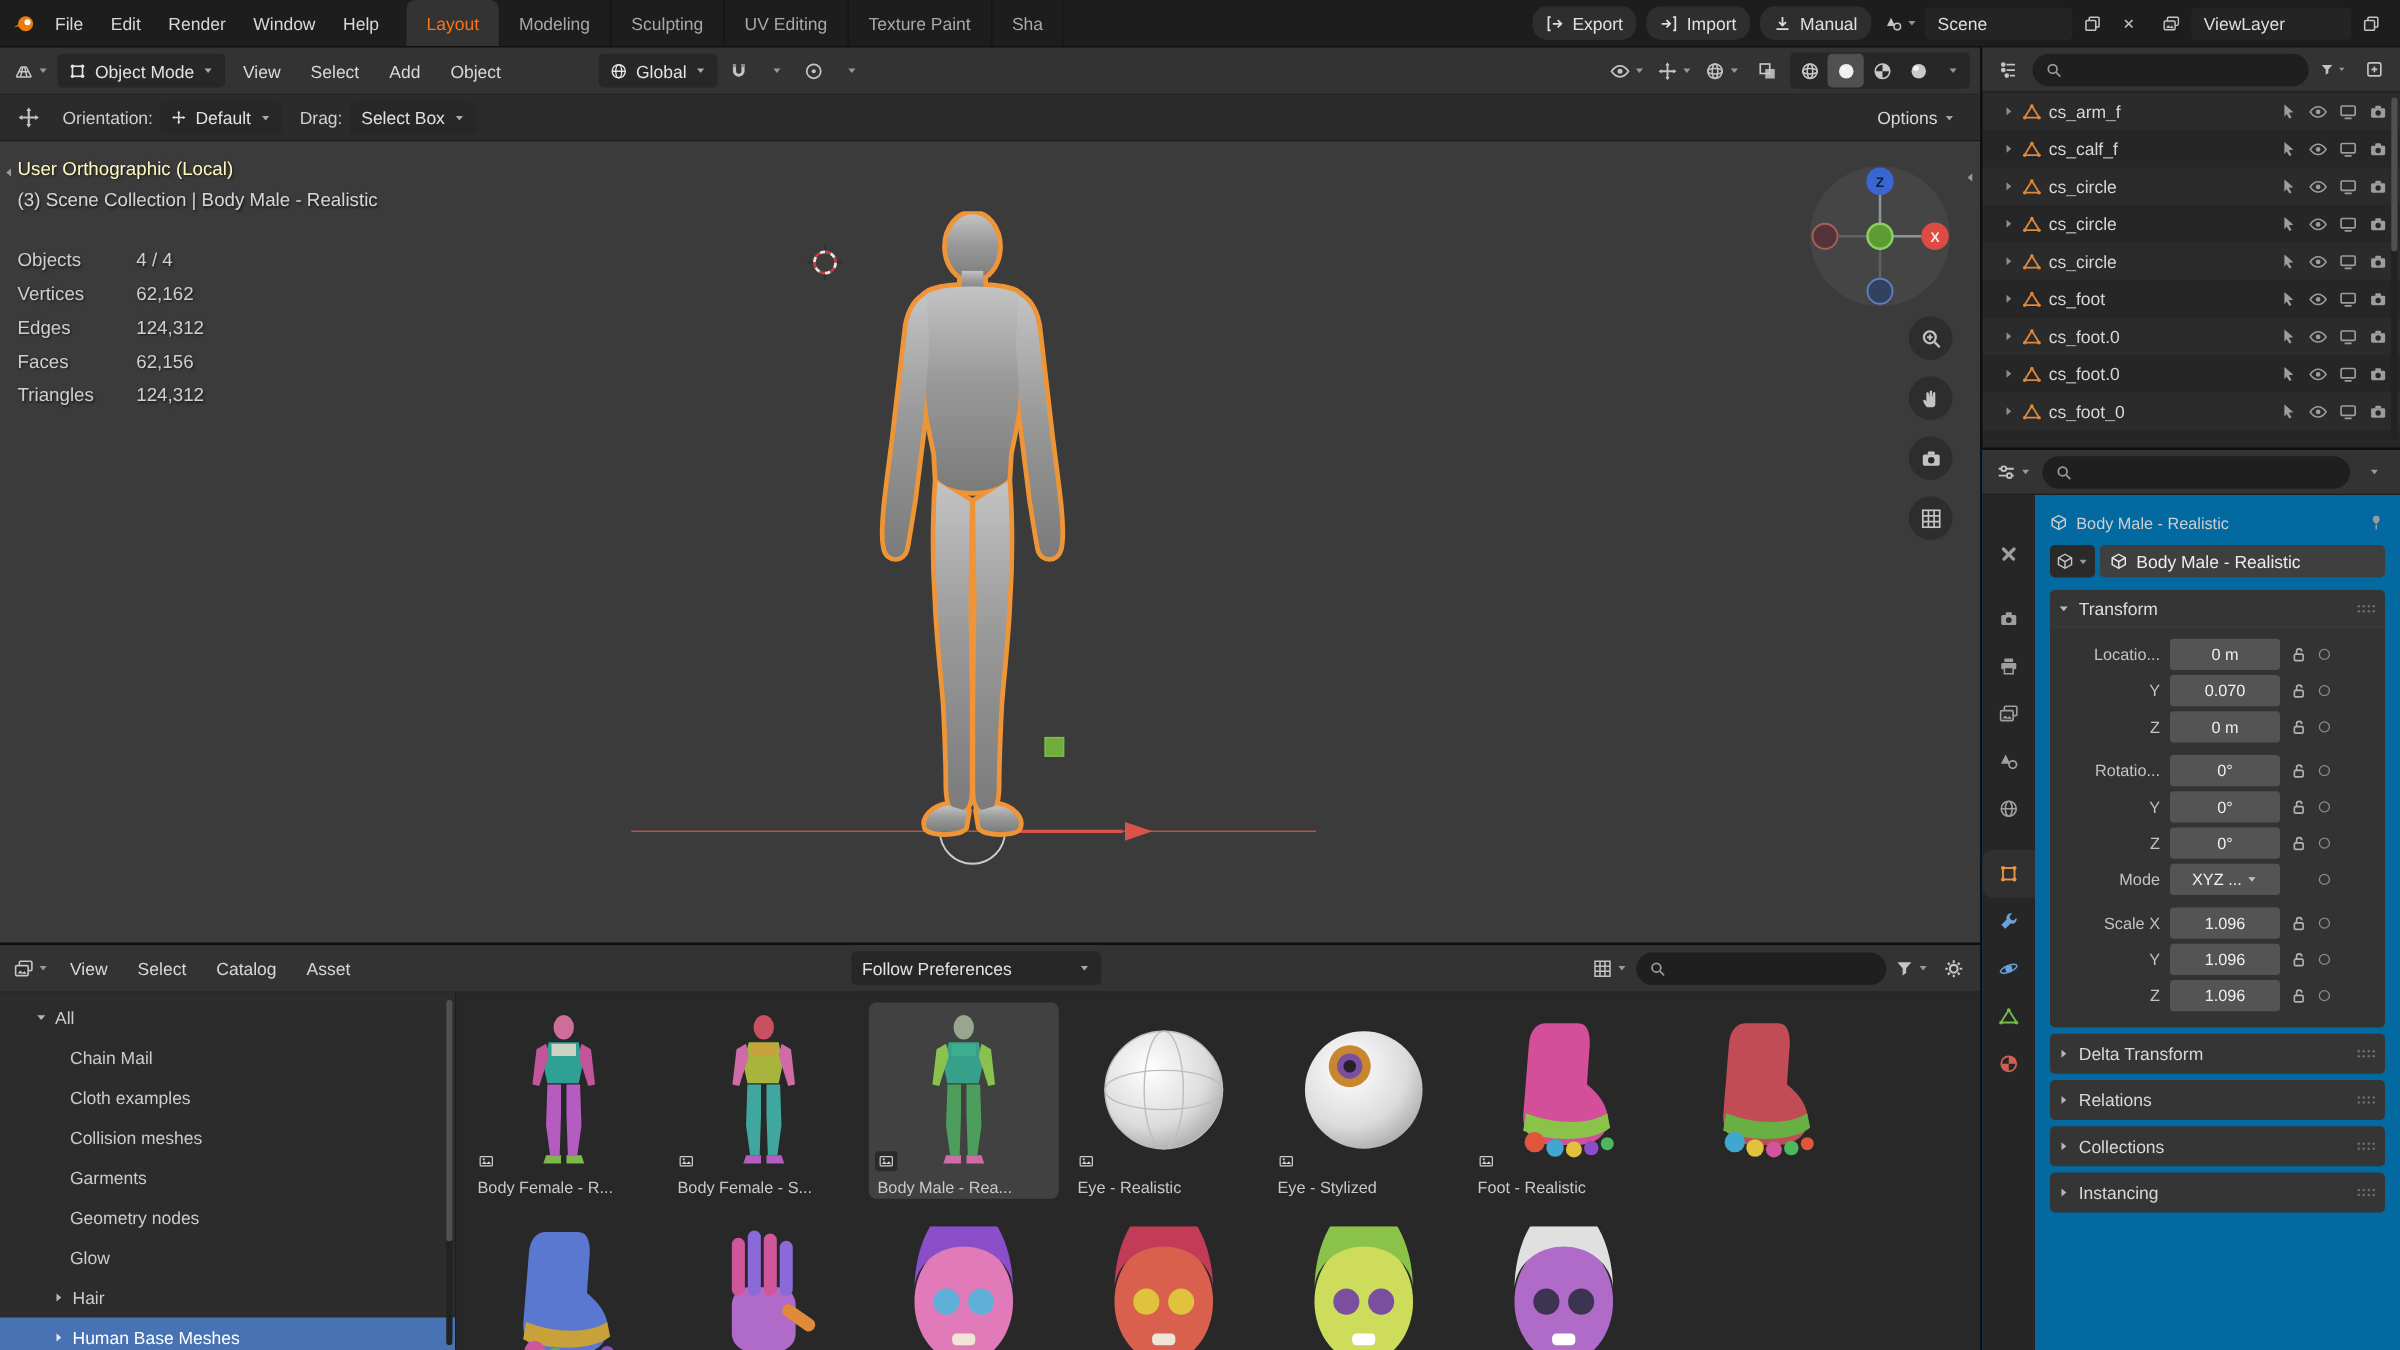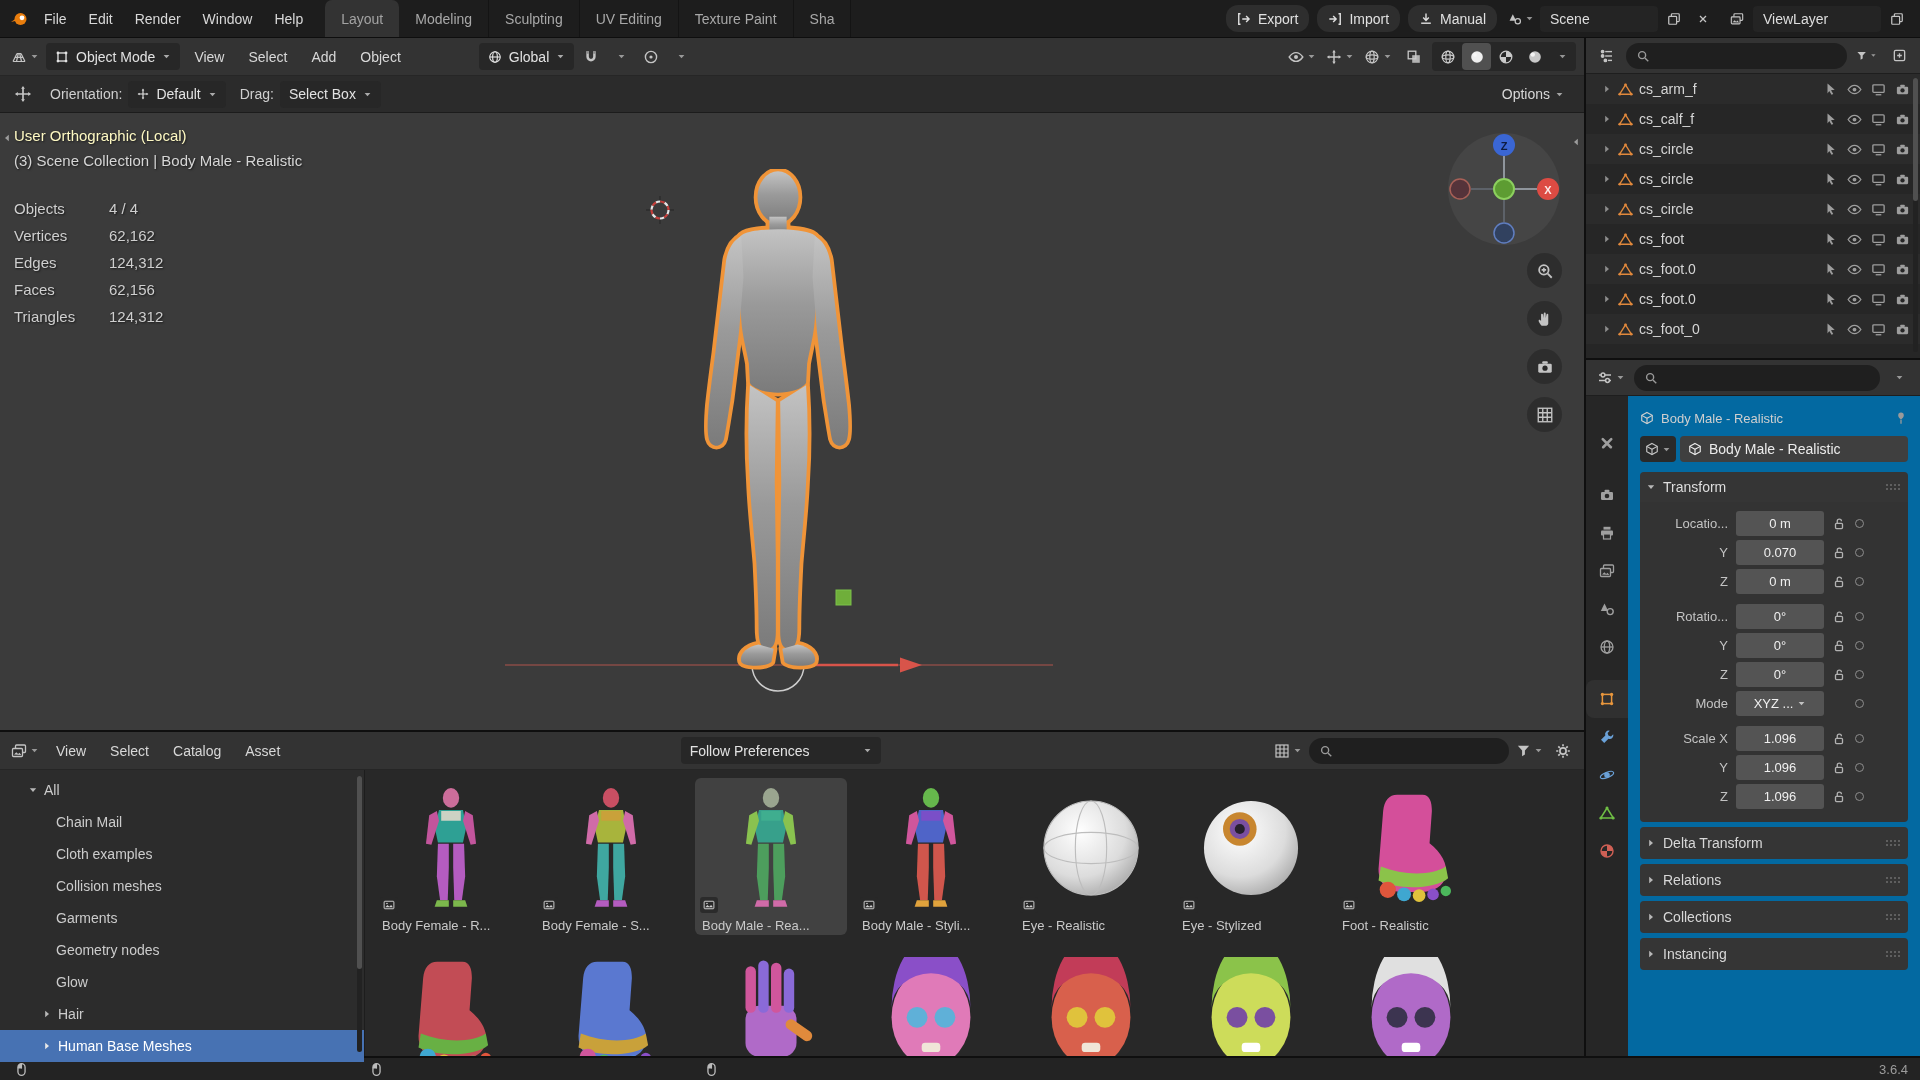--- a/index.html
+++ b/index.html
@@ -12,21 +12,21 @@
 .ic20{width:20px;height:20px}
 .chev{width:9px;height:9px;opacity:.7;fill:#cfcfcf}
 #app{width:1920px;height:1080px;display:flex;flex-direction:column}
 
 
 #topbar{height:38px;background:#1d1d1d;display:flex;align-items:stretch;border-bottom:1px solid #0e0e0e}
 .tb-left{display:flex;align-items:center;padding:0 6px;gap:2px}
 .mi{display:flex;align-items:center;gap:5px;padding:0 10px;height:28px;border-radius:4px;color:#d8d8d8;white-space:nowrap}
 .tb-tabs{display:flex;align-items:stretch;margin-left:6px;overflow:hidden}
 .wtab{display:flex;align-items:center;padding:0 16px;color:#a8a8a8;border-right:1px solid #141414;white-space:nowrap}
-.wtab.active{background:#333;color:#a3a3a3;border-radius:7px 7px 0 0;border-right:none}
+.wtab.active{background:#333;color:#f97316;border-radius:7px 7px 0 0;border-right:none}
 .tb-right{display:flex;align-items:center;gap:8px;margin-left:auto;padding:0 10px}
 .tbtn{height:27px;display:flex;align-items:center;gap:7px;background:#2e2e2e;border-radius:12px;padding:0 11px;color:#e0e0e0}
 .wgroup{display:flex;align-items:flex-end;gap:3px}
 .dfield{height:26px;display:flex;align-items:center;background:#242424;border-radius:4px;padding:0 10px;color:#dedede;white-space:nowrap}
 .ibtn{display:flex;align-items:center;justify-content:center;gap:3px;height:26px;min-width:26px;border-radius:4px;color:#c4c4c4;padding:0 3px}
 
 
 .ehdr{height:38px;background:#333;display:flex;align-items:center;gap:4px;padding:0 8px;border-bottom:1px solid #262626}
 .ehdr2{height:37px;background:#2b2b2b;display:flex;align-items:center;gap:6px;padding:0 10px;border-bottom:1px solid #1c1c1c}
 .chip{height:27px;display:flex;align-items:center;gap:7px;background:#272727;border-radius:4px;padding:0 9px;color:#e2e2e2;white-space:nowrap}
@@ -902,33 +902,20 @@
                 <div class="badge">
                     <svg class="ic12">
                       <use href="#s-photo"></use>
                     </svg>
                   </div>
                 </div>
               <div class="clabel">Body Male - Rea...</div>
             </div>
             <div class="card">
               <div class="thumbwrap">
-                  <svg class="tb tb4" viewBox="0 0 60 112">
-                    <use href="#t-body"></use>
-                  </svg>
-                <div class="badge">
-                    <svg class="ic12">
-                      <use href="#s-photo"></use>
-                    </svg>
-                  </div>
-                </div>
-              <div class="clabel">Body Male - Styli...</div>
-            </div>
-            <div class="card">
-              <div class="thumbwrap">
                   <svg class="te te1" viewBox="0 0 100 100">
                     <use href="#t-eye"></use>
                   </svg>
                 <div class="badge">
                     <svg class="ic12">
                       <use href="#s-photo"></use>
                     </svg>
                   </div>
                 </div>
               <div class="clabel">Eye - Realistic</div>
@@ -1519,31 +1506,13 @@
                   <use href="#s-grip"></use>
                 </svg>
             </div>
 
           </div>
         </div>
       </div>
     </div>
   </div>
 
-  <div id="statusbar">
-    <span class="mouseslot" style="margin-left:14px">
-        <svg class="ic15">
-          <use href="#s-mouse"></use>
-        </svg>
-      </span>
-    <span class="mouseslot" style="margin-left:340px">
-        <svg class="ic15">
-          <use href="#s-mouse"></use>
-        </svg>
-      </span>
-    <span class="mouseslot" style="margin-left:320px">
-        <svg class="ic15">
-          <use href="#s-mouse"></use>
-        </svg>
-      </span>
-    <span class="version">3.6.4</span>
-  </div>
 </div>
 
 </body></html>

